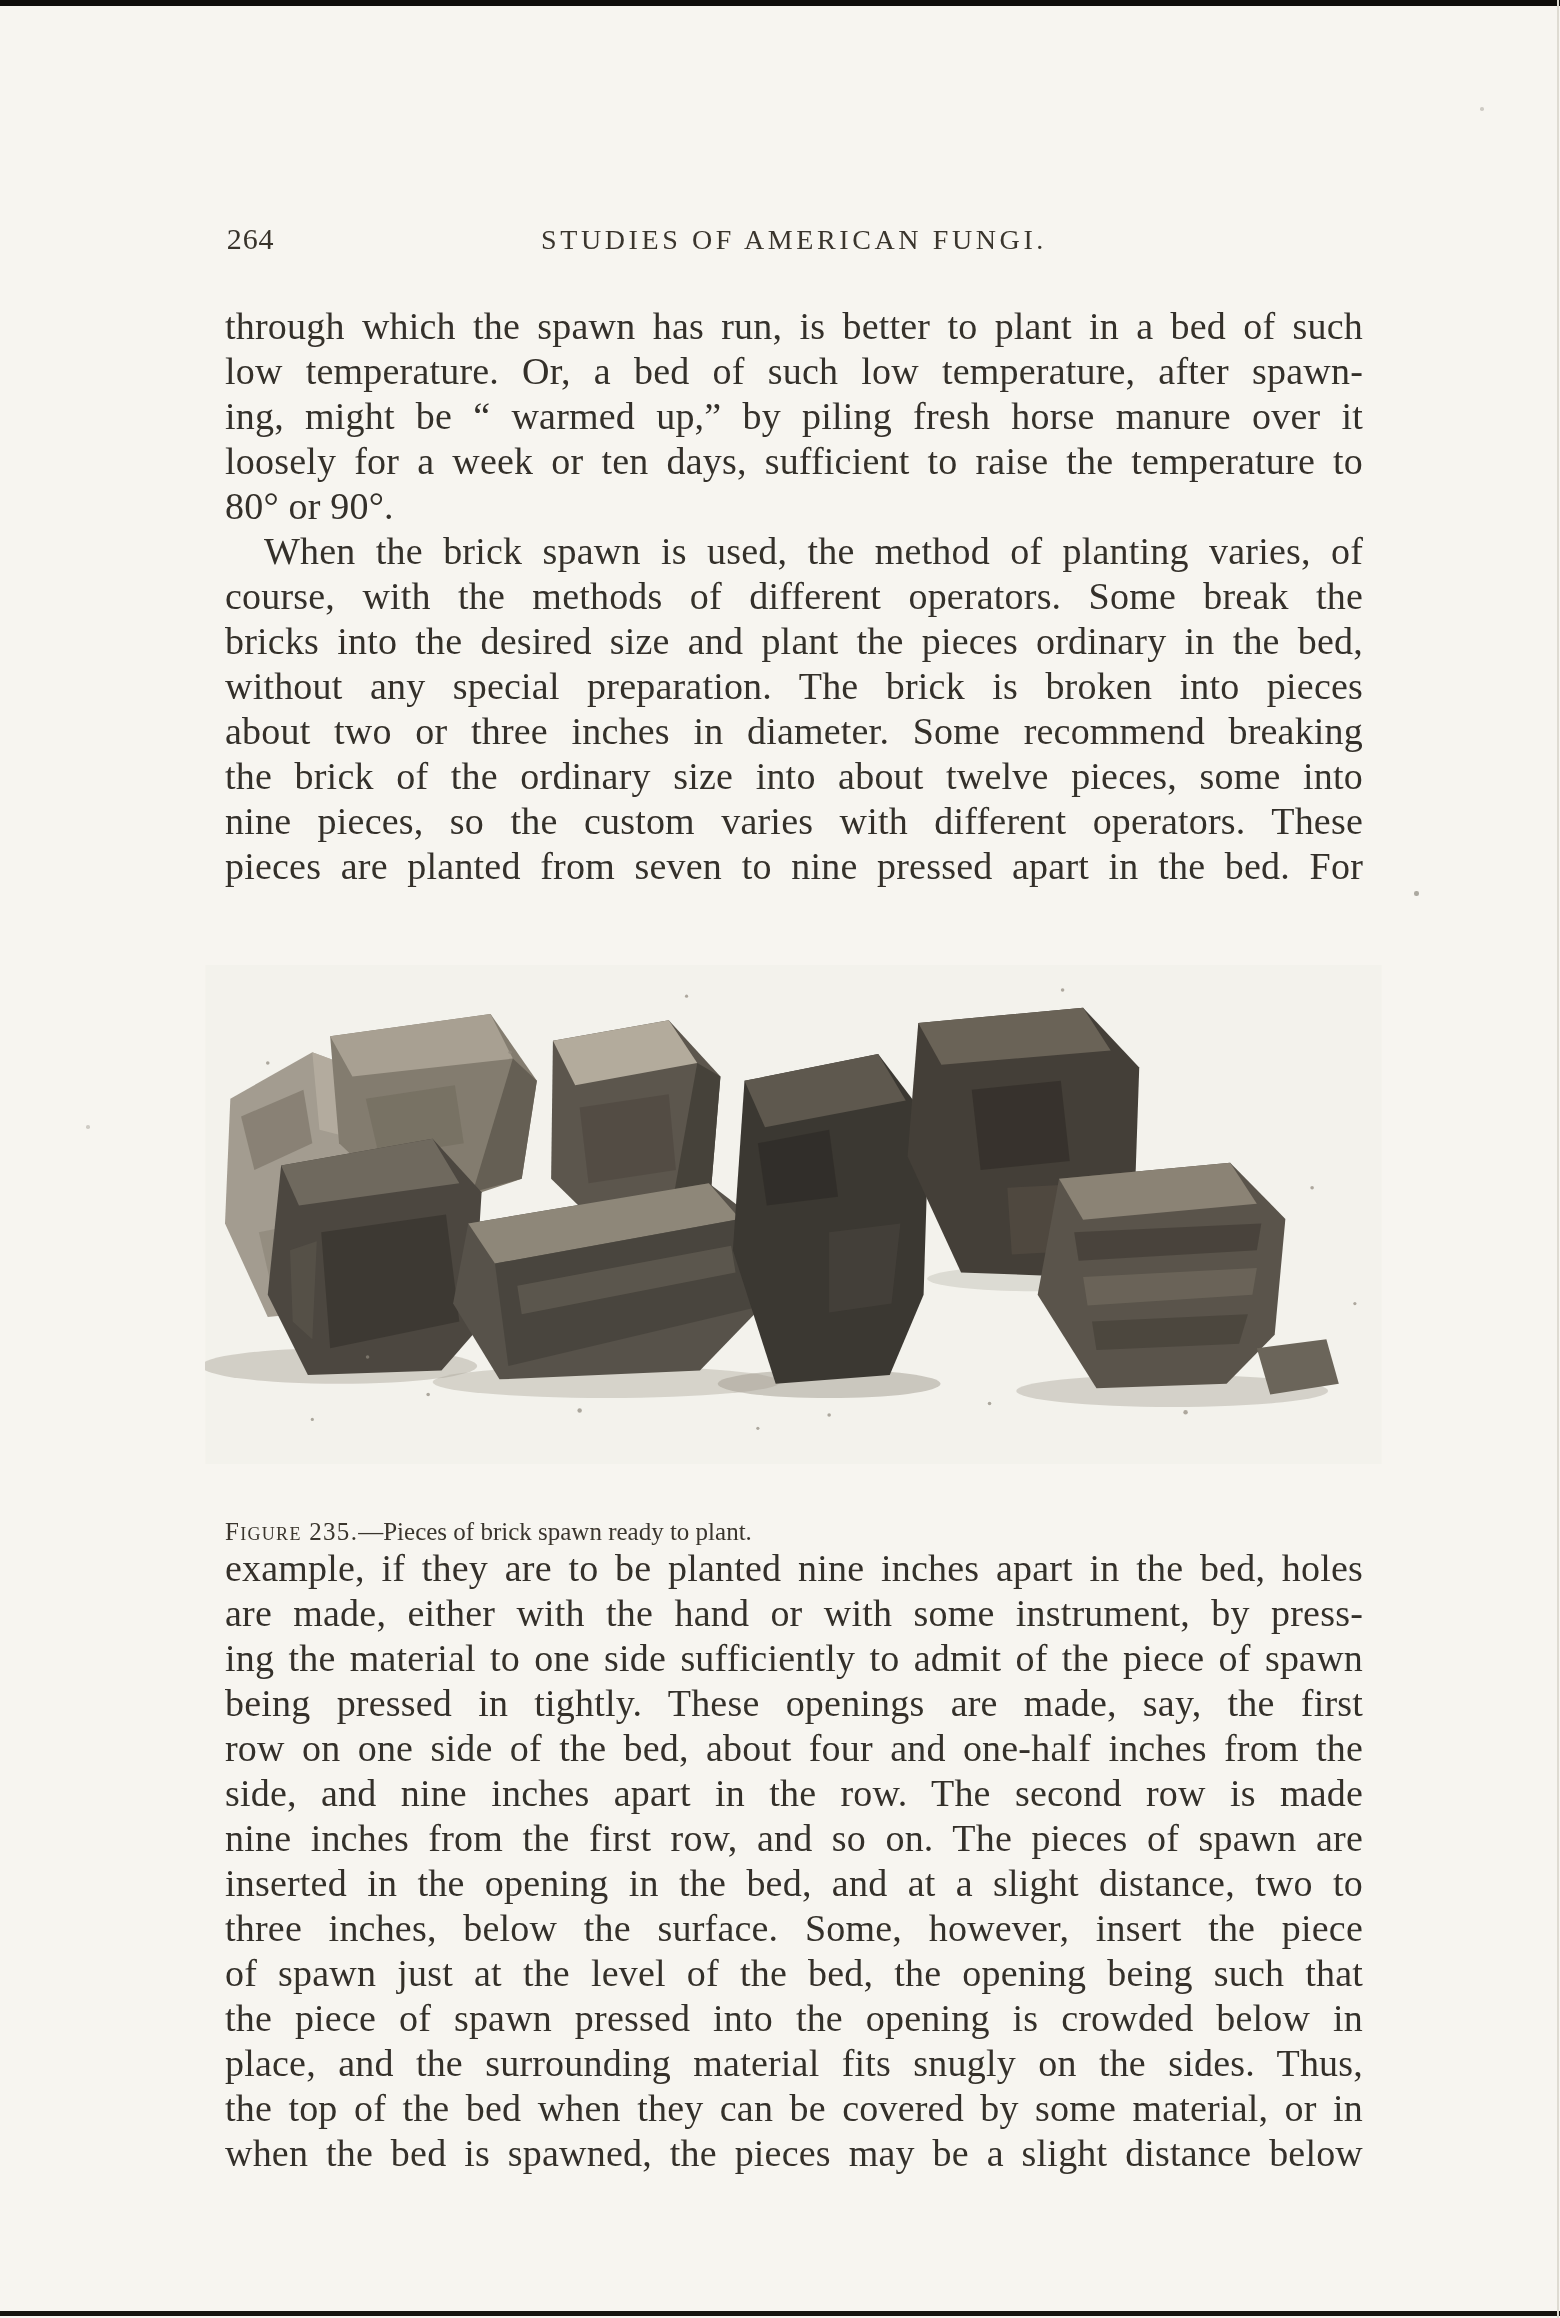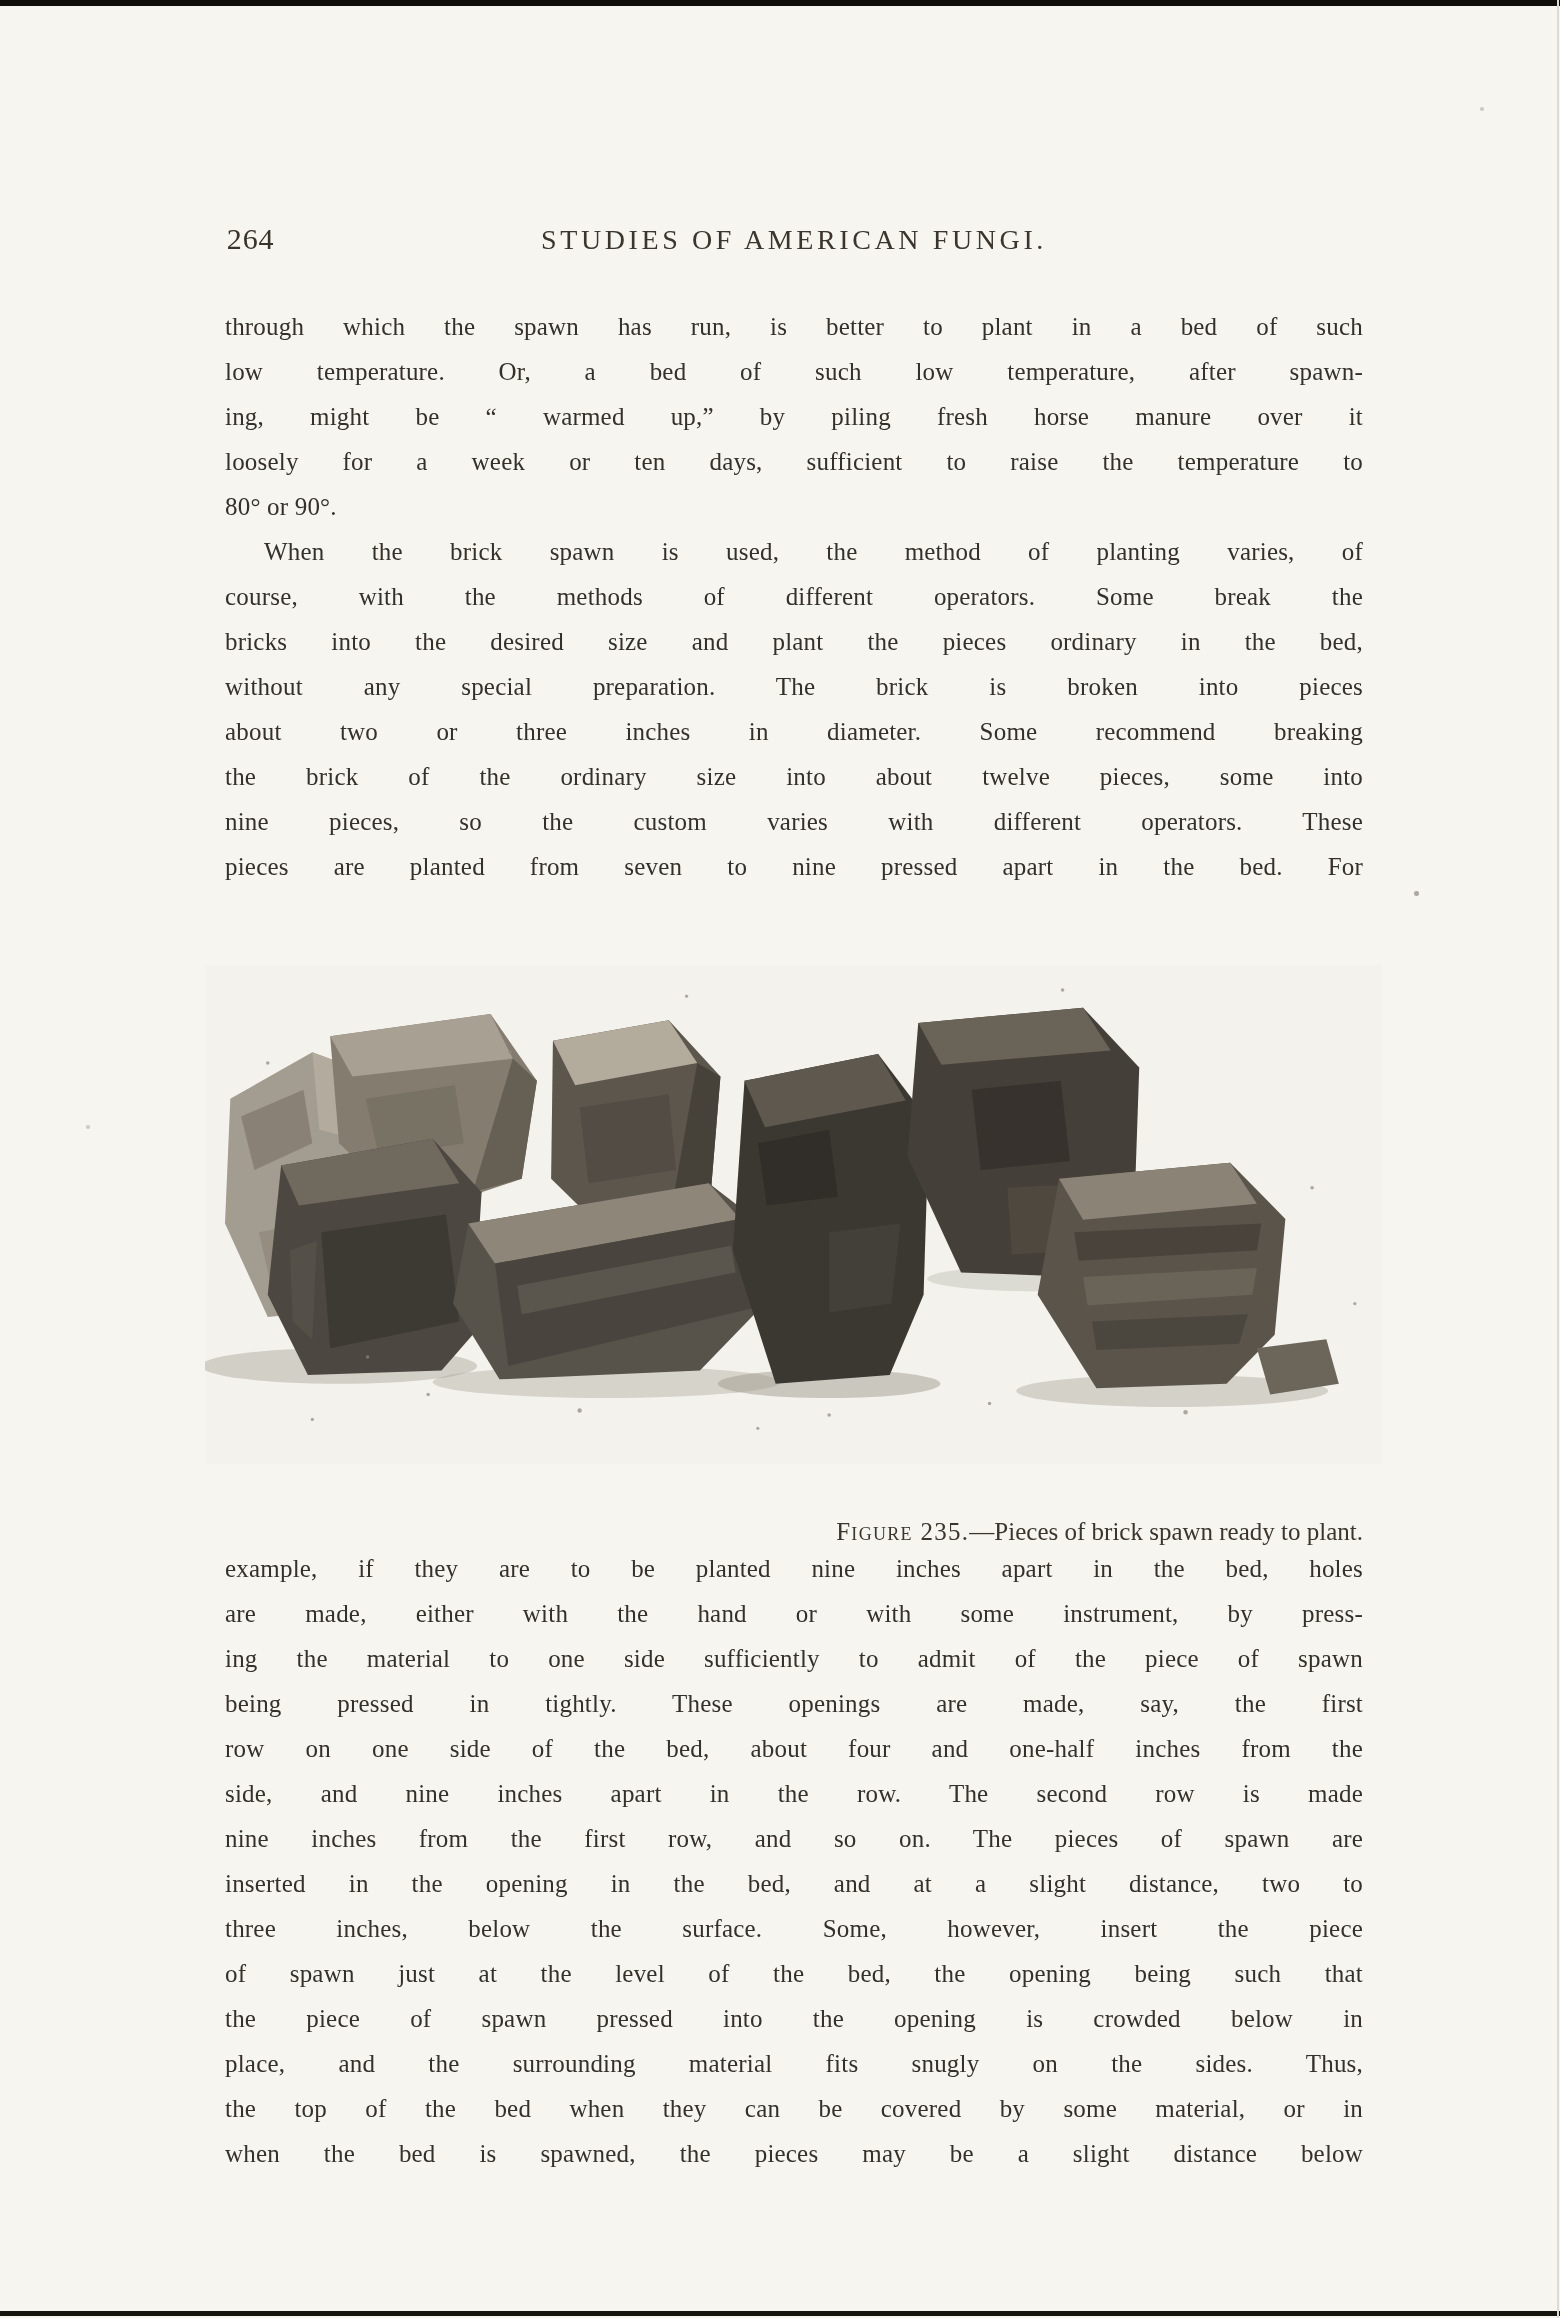--- a/index.html
+++ b/index.html
@@ -18,29 +18,29 @@
   .speck.s1 { left: 1414px; top: 891px; width: 4.5px; height: 4.5px; }
   .speck.s2 { left: 1480px; top: 107px; width: 3.6px; height: 3.6px; opacity: 0.3; }
   .speck.s3 { left: 86px; top: 1125px; width: 3.6px; height: 3.6px; opacity: 0.3; }
 
   .content { position: absolute; left: 225px; top: 192px; width: 1138px; }
 
   .page-header { position: relative; height: 43px; margin-bottom: 41px; margin-top: 28px; }
   .page-number { position: absolute; left: 1.8px; top: 1.8px; font-size: 30px; letter-spacing: 0.9px; color: #38332b; }
   .running-title { text-align: center; font-size: 28px; letter-spacing: 3.6px; color: #3a352d; padding-top: 3.6px; }
 
-  .para { font-size: 25px; line-height: 45px; letter-spacing: 0.2px; }
+  .para { font-size: 38px; line-height: 45px; letter-spacing: 0.2px; }
   .line { text-align: justify; text-align-last: justify; }
   .para.flush-last .line:last-child { text-align-last: left; }
   .para.indent-first .line:first-of-type { text-indent: 39px; }
 
   .figure-block { margin-top: 76px; }
   .figure-image { display: block; width: 1177px; height: 499px; margin-left: -19.6px; }
 
-  .figure-caption { margin-top: 54px; text-align: right; font-size: 25px; color: #3a352d; }
+  .figure-caption { margin-top: 54px; text-align: left; font-size: 25px; color: #3a352d; }
   .caption-label { font-variant: small-caps; letter-spacing: 1.3px; }
 
   .para.third { }
 </style>
 </head>
 <body>
 
 <div class="scan-edge-top"></div>
 <div class="scan-edge-bottom"></div>
 <div class="scan-streak-right"></div>

